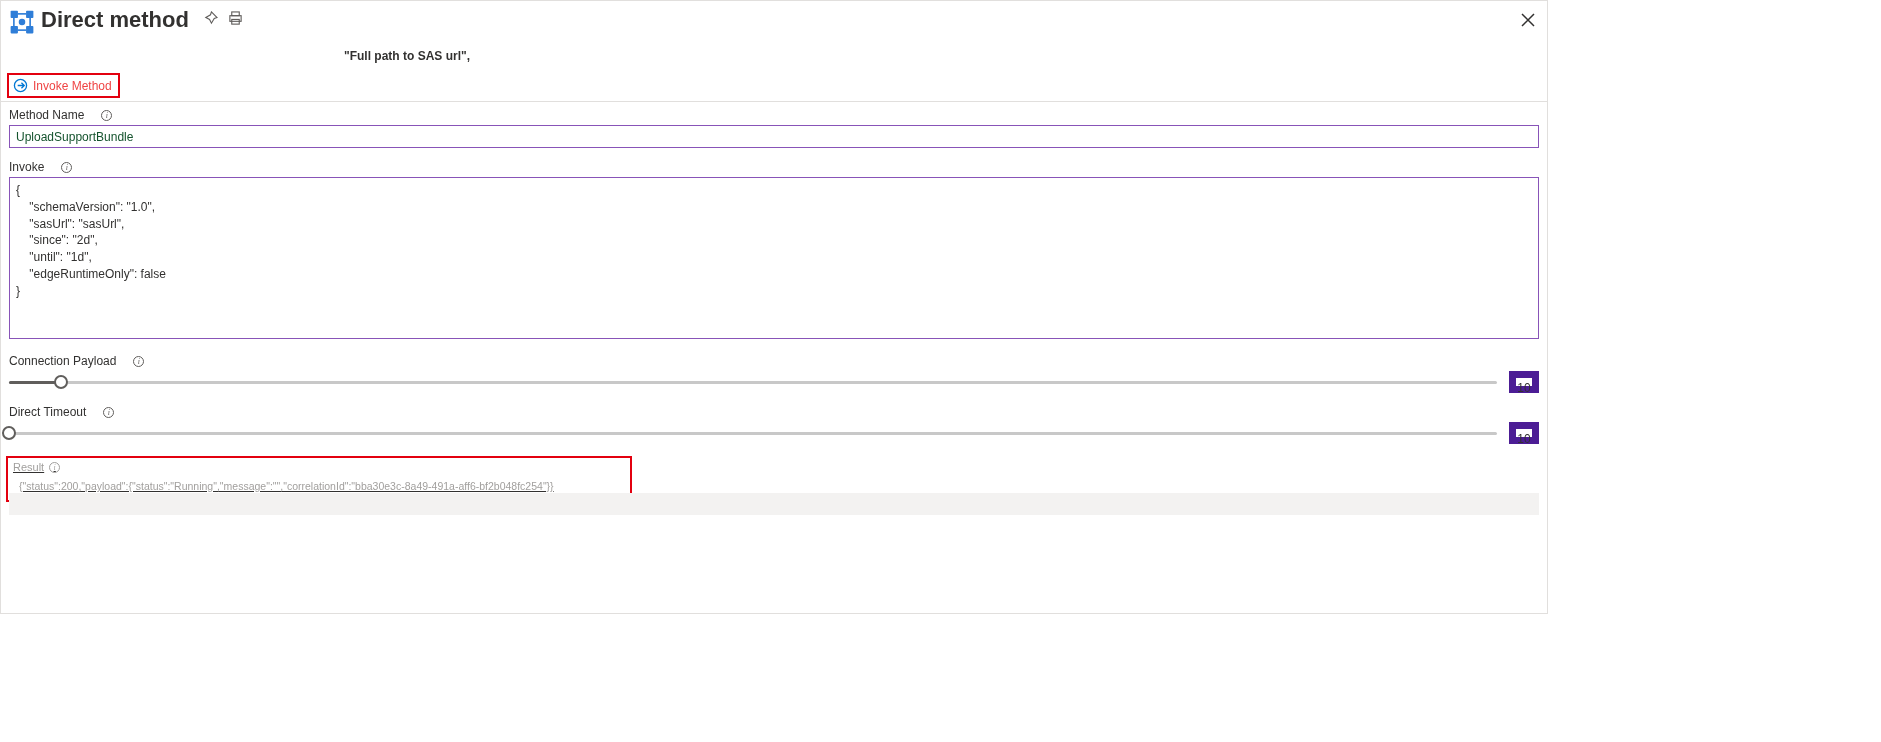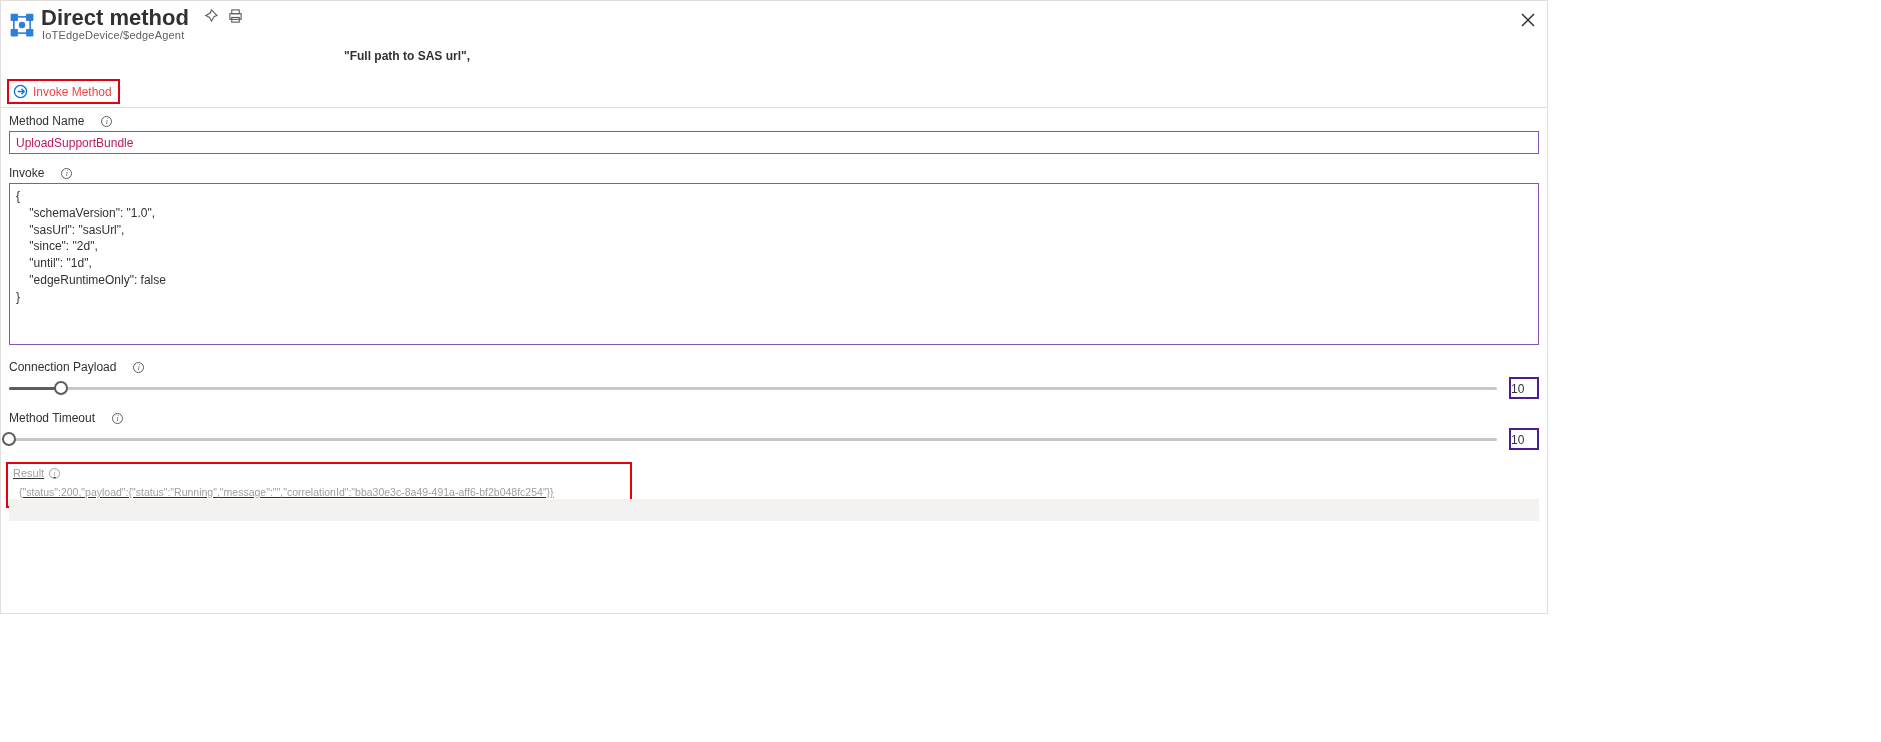--- a/index.html
+++ b/index.html
@@ -91,21 +91,21 @@
     display: inline-flex; align-items: center; justify-content: center;
     font-size: 8px; color: #605e5c;
     font-style: italic; font-family: serif;
   }
   .text-input {
     width: 100%;
     height: 23px;
     border: 1px solid #8854b8;
     padding: 2px 6px;
     font-size: 12px;
-    color: #be185d;
+    color: #14532d;
     outline: none;
     font-family: inherit;
   }
   .payload-area {
     width: 100%;
     height: 162px;
     border: 1px solid #8854b8;
     padding: 4px 6px;
     font-size: 12px;
     font-family: "Segoe UI", Arial, sans-serif;
@@ -146,22 +146,23 @@
   .slider-thumb {
     position: absolute;
     width: 14px; height: 14px;
     background: #fff;
     border: 2px solid #605e5c;
     border-radius: 50%;
     top: 50%; transform: translate(-50%, -50%);
   }
   .slider-value-box {
     width: 30px; height: 22px;
-    border: 2px solid #4c1d95;
-    font-size: 12px;
+    border: 7px solid #4c1d95;
+    font-size: 12px;
+    text-align: center;
     line-height: 20px;
   }
 
   .result-block {
     border: 2px solid #e3000f;
     margin: 10px 8px 0 5px;
     width: 626px;
     padding: 3px 5px 2px 5px;
     text-decoration: underline;
   }
@@ -219,21 +220,20 @@
           </span>
           <span>
             <svg viewBox="0 0 16 16" fill="none" stroke="#605e5c" stroke-width="1.2">
               <rect x="4" y="1" width="8" height="4"></rect>
               <rect x="2" y="5" width="12" height="6"></rect>
               <rect x="4" y="9" width="8" height="5"></rect>
             </svg>
           </span>
         </div>
       </div>
-      <div class="subtitle">IoTEdgeDevice/$edgeAgent</div>
     </div>
     <div class="close-btn">
       <svg viewBox="0 0 14 14" fill="none">
           <path d="M1 1l12 12M13 1L1 13"></path>
         </svg>
     </div>
   </div>
 
   <div class="sas-text">"Full path to SAS url",</div>
 
@@ -286,21 +286,21 @@
             <div class="slider-fill" style="width:3.5%"></div>
           </div>
           <div class="slider-thumb" style="left:3.5%"></div>
         </div>
         <div class="slider-value-box">10</div>
       </div>
     </div>
 
     <div class="field-block">
       <div class="field-label">
-        <span>Method Timeout</span>
+        <span>Direct Timeout</span>
         <span class="info-icon">i</span>
       </div>
       <div class="slider-row">
         <div class="slider-wrap">
           <div class="slider-track">
             <div class="slider-fill" style="width:0%"></div>
           </div>
           <div class="slider-thumb" style="left:0%"></div>
         </div>
         <div class="slider-value-box">10</div>

